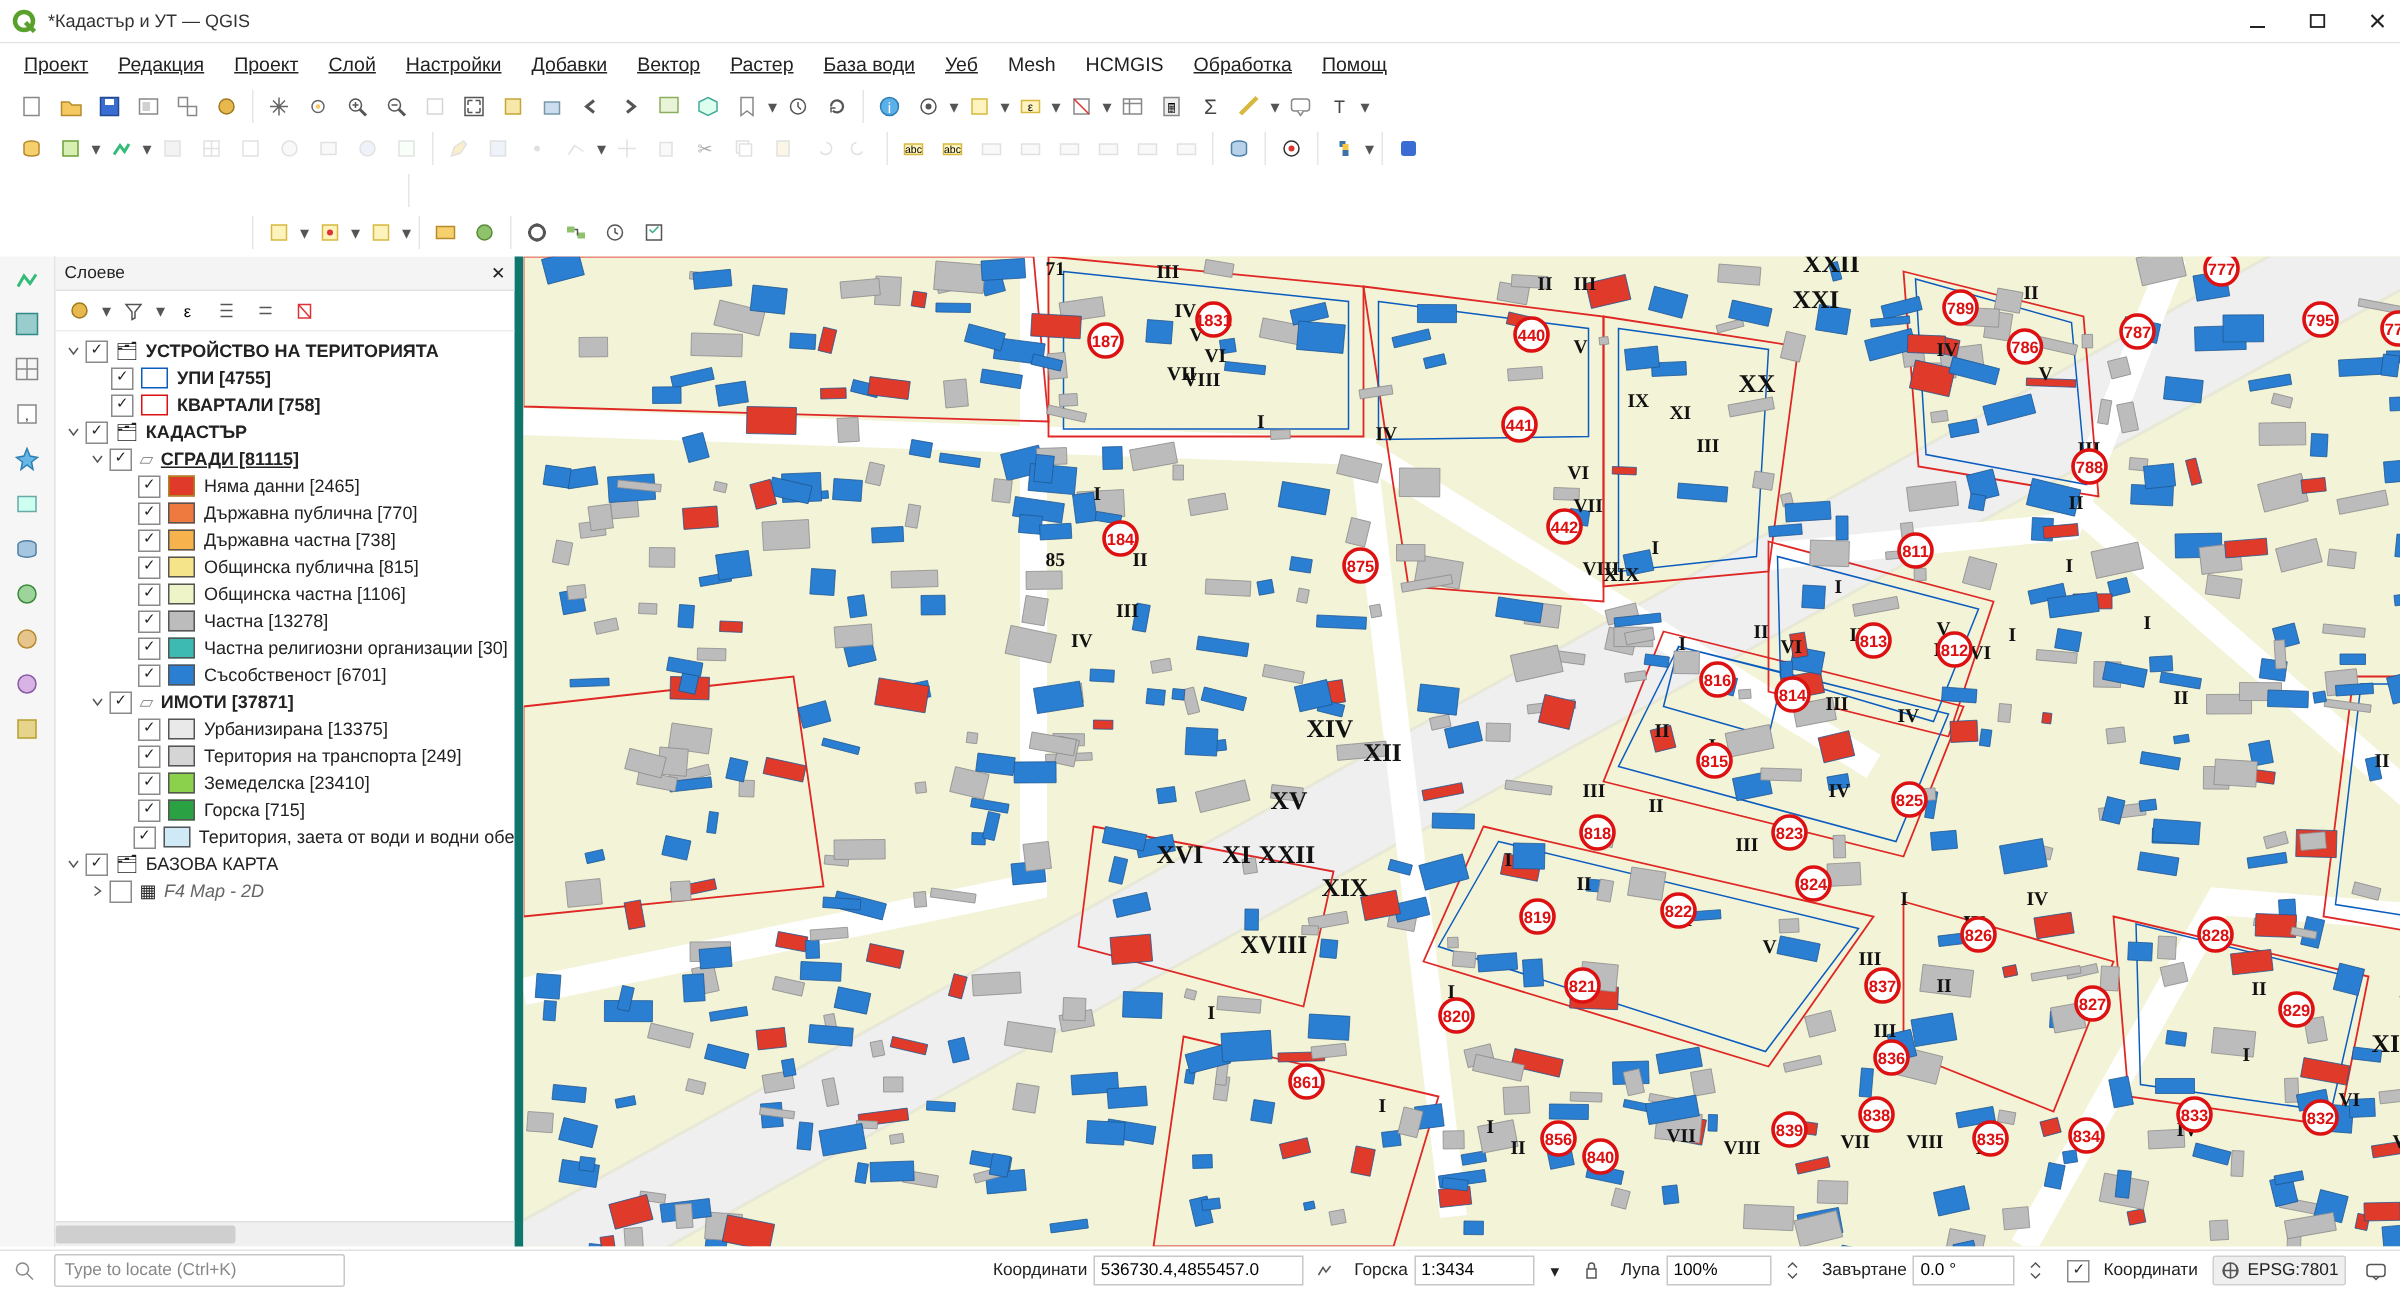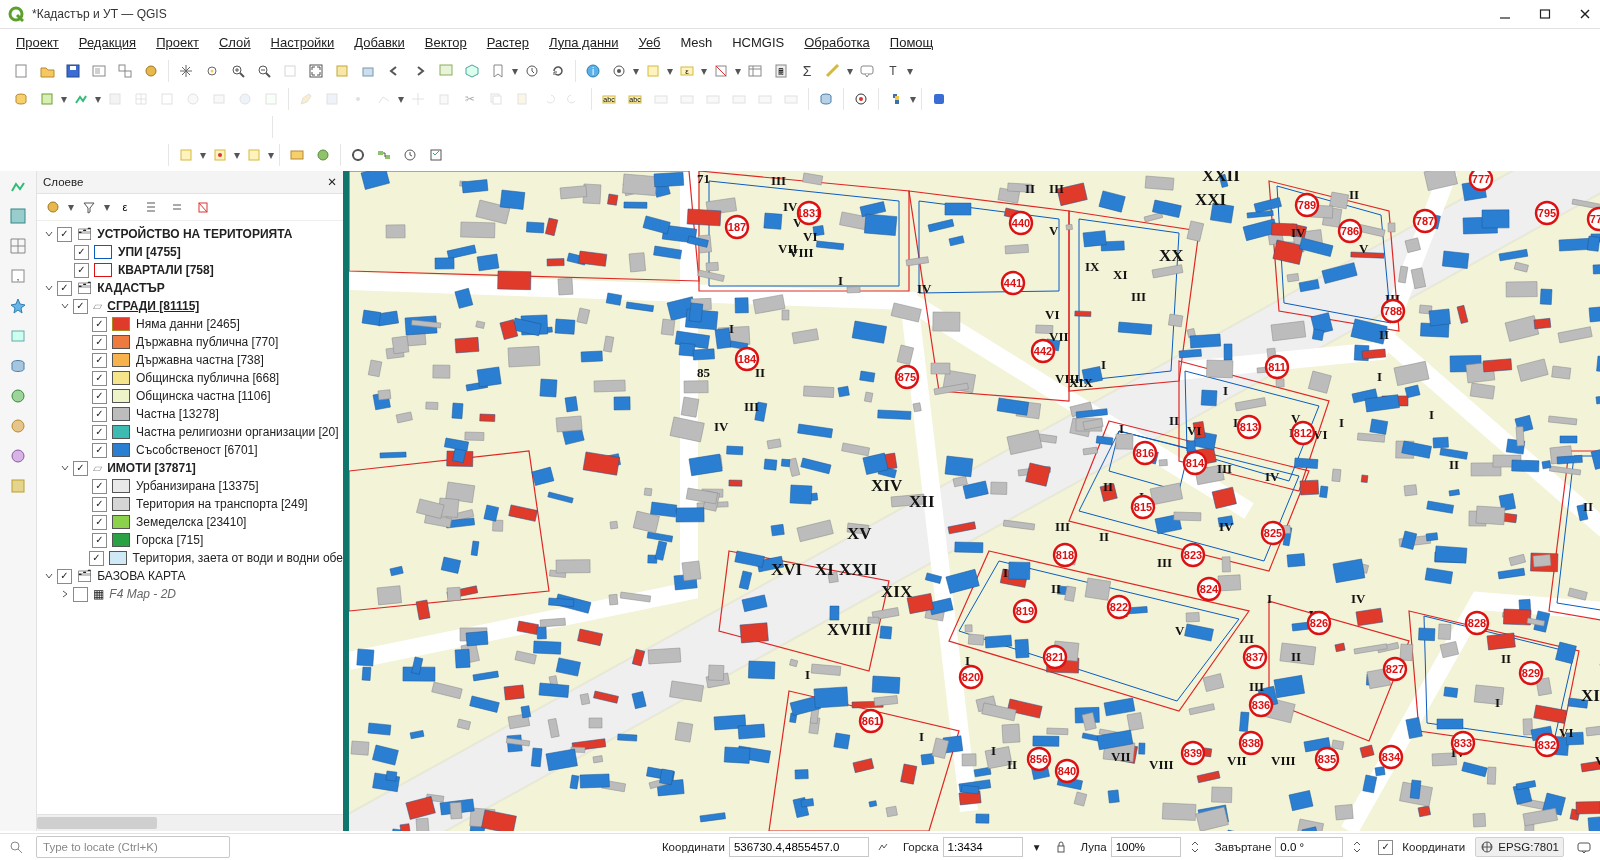--- a/index.html
+++ b/index.html
@@ -103,21 +103,21 @@
 
 <div class="menubar">
   <div class="menuitem"><span class="ul">Проект</span></div>
   <div class="menuitem"><span class="ul">Редакция</span></div>
   <div class="menuitem"><span class="ul">Проект</span></div>
   <div class="menuitem"><span class="ul">Слой</span></div>
   <div class="menuitem"><span class="ul">Настройки</span></div>
   <div class="menuitem"><span class="ul">Добавки</span></div>
   <div class="menuitem"><span class="ul">Вектор</span></div>
   <div class="menuitem"><span class="ul">Растер</span></div>
-  <div class="menuitem"><span class="ul">Лупа данни</span></div>
+  <div class="menuitem"><span class="ul">База води</span></div>
   <div class="menuitem"><span class="ul">Уеб</span></div>
   <div class="menuitem"><span>Mesh</span></div>
   <div class="menuitem"><span>HCMGIS</span></div>
   <div class="menuitem"><span class="ul">Обработка</span></div>
   <div class="menuitem"><span class="ul">Помощ</span></div>
 </div>
 
 <div class="toolbars">
 
   <div class="tbrow">
@@ -787,39 +787,39 @@
       <div class="node">
           <span class="indent" style="width:52px"></span>
           <span class="cbx checked"></span>
           <span class="sw" style="background:#f5b24d"></span>
           <span class="lbl">Държавна частна [738]</span>
         </div>
       <div class="node">
           <span class="indent" style="width:52px"></span>
           <span class="cbx checked"></span>
           <span class="sw" style="background:#f6e48b"></span>
-          <span class="lbl">Общинска публична [668]</span>
+          <span class="lbl">Общинска публична [815]</span>
         </div>
       <div class="node">
           <span class="indent" style="width:52px"></span>
           <span class="cbx checked"></span>
           <span class="sw" style="background:#eef3c8"></span>
           <span class="lbl">Общинска частна [1106]</span>
         </div>
       <div class="node">
           <span class="indent" style="width:52px"></span>
           <span class="cbx checked"></span>
           <span class="sw" style="background:#bcbcbc"></span>
           <span class="lbl">Частна [13278]</span>
         </div>
       <div class="node">
           <span class="indent" style="width:52px"></span>
           <span class="cbx checked"></span>
           <span class="sw" style="background:#3dbab2"></span>
-          <span class="lbl">Частна религиозни организации [20]</span>
+          <span class="lbl">Частна религиозни организации [30]</span>
         </div>
       <div class="node">
           <span class="indent" style="width:52px"></span>
           <span class="cbx checked"></span>
           <span class="sw" style="background:#2b7fd3"></span>
           <span class="lbl">Съсобственост [6701]</span>
         </div>
       <div class="node">
           <span class="indent" style="width:20px"></span>
           <span class="caret">

